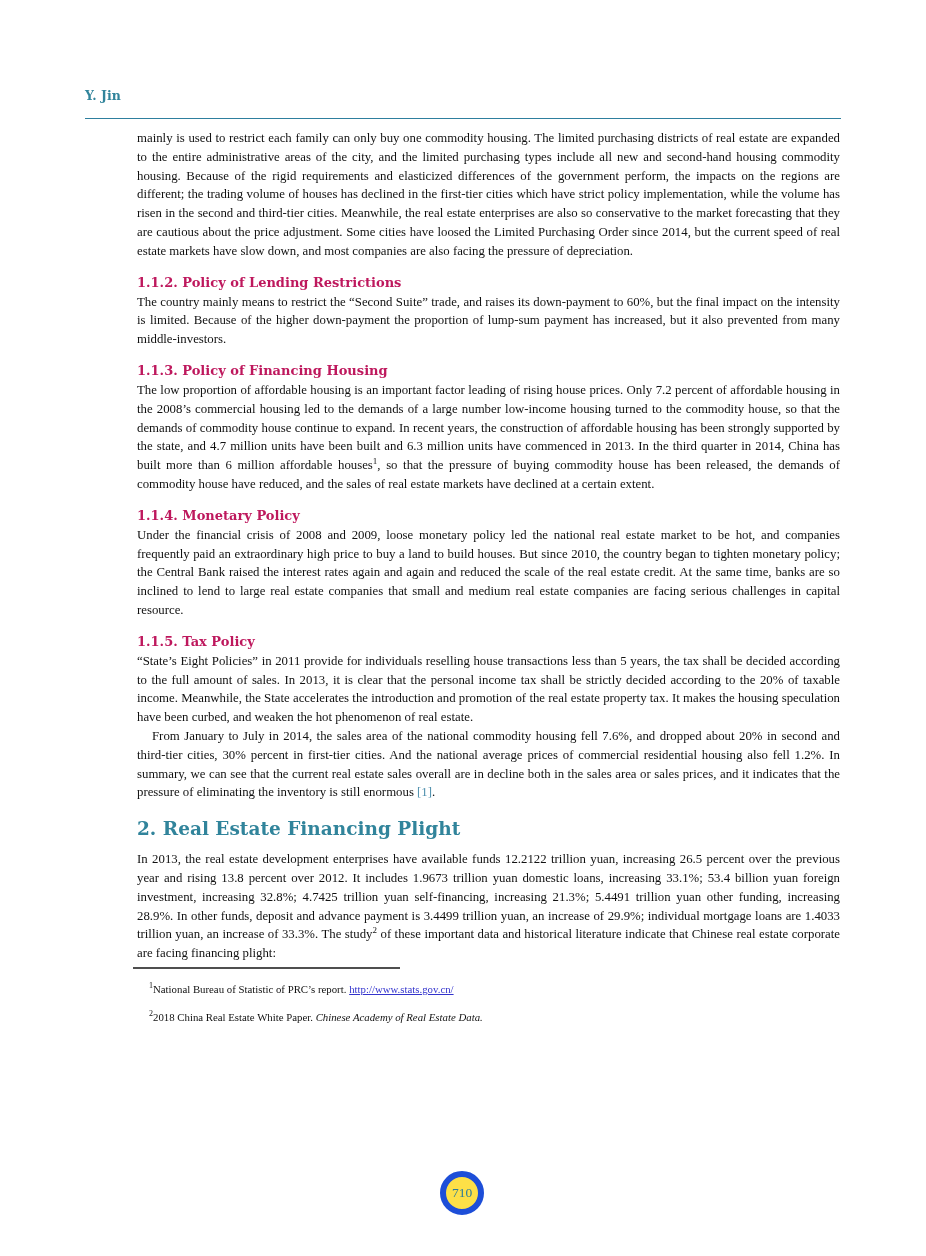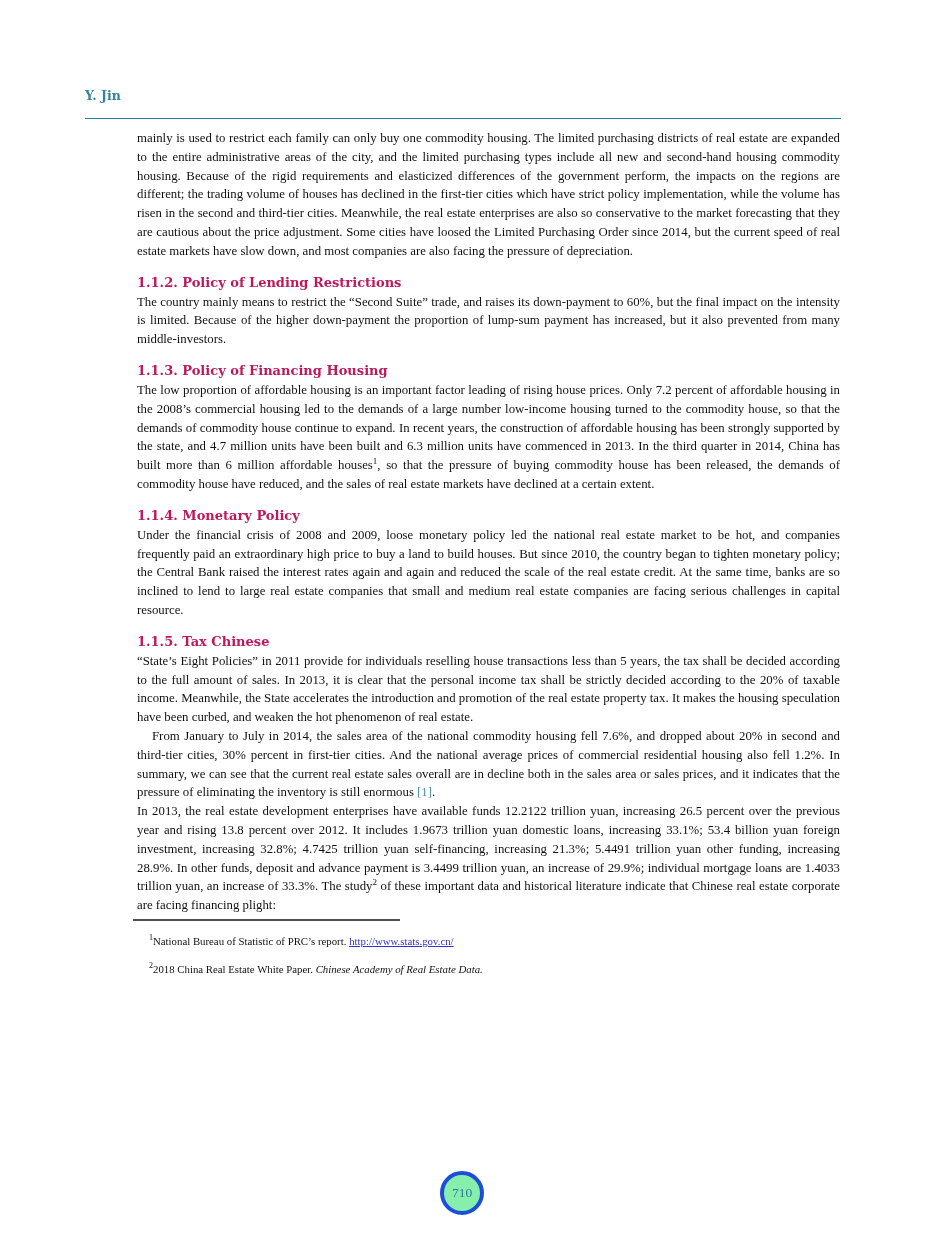--- a/index.html
+++ b/index.html
@@ -78,22 +78,22 @@
     color: #3333CC;
     text-decoration: underline;
     cursor: pointer;
   }
   .fn-italic { font-style: italic; }
   .page-badge {
     position: absolute;
     top: 1171px; left: 440px;
     width: 44px; height: 44px;
     border-radius: 50%;
-    background: #86efac;
-    border: 4px solid #1d4ed8;
+    background: #fde047;
+    border: 6px solid #1d4ed8;
     box-sizing: border-box;
     display: flex; align-items: center; justify-content: center;
     font-family: "Liberation Serif", serif;
     font-size: 13.5px;
     color: #2D7C9B;
   }
 </style>
 </head>
 <body>
 
@@ -106,24 +106,25 @@
 
   <h3 class="sec">1.1.2. Policy of Lending Restrictions</h3>
   <p class="body">The country mainly means to restrict the “Second Suite” trade, and raises its down-payment to 60%, but the final impact on the intensity is limited. Because of the higher down-payment the proportion of lump-sum payment has increased, but it also prevented from many middle-investors.</p>
 
   <h3 class="sec">1.1.3. Policy of Financing Housing</h3>
   <p class="body"><span>The low proportion of affordable housing is an important factor leading of rising house prices. Only 7.2 percent of affordable housing in the 2008’s commercial housing led to the demands of a large number low-income housing turned to the commodity house, so that the demands of commodity house continue to expand. In recent years, the construction of affordable housing has been strongly supported by the state, and 4.7 million units have been built and 6.3 million units have commenced in 2013. In the third quarter in 2014, China has built more than 6 million affordable houses</span><sup class="fnmark">1</sup><span>, so that the pressure of buying commodity house has been released, the demands of commodity house have reduced, and the sales of real estate markets have declined at a certain extent.</span></p>
 
   <h3 class="sec">1.1.4. Monetary Policy</h3>
   <p class="body">Under the financial crisis of 2008 and 2009, loose monetary policy led the national real estate market to be hot, and companies frequently paid an extraordinary high price to buy a land to build houses. But since 2010, the country began to tighten monetary policy; the Central Bank raised the interest rates again and again and reduced the scale of the real estate credit. At the same time, banks are so inclined to lend to large real estate companies that small and medium real estate companies are facing serious challenges in capital resource.</p>
 
-  <h3 class="sec">1.1.5. Tax Chinese</h3>
+  <h3 class="sec">1.1.5. Tax Policy</h3>
   <p class="body">“State’s Eight Policies” in 2011 provide for individuals reselling house transactions less than 5 years, the tax shall be decided according to the full amount of sales. In 2013, it is clear that the personal income tax shall be strictly decided according to the 20% of taxable income. Meanwhile, the State accelerates the introduction and promotion of the real estate property tax. It makes the housing speculation have been curbed, and weaken the hot phenomenon of real estate.</p>
   <p class="body indent"><span>From January to July in 2014, the sales area of the national commodity housing fell 7.6%, and dropped about 20% in second and third-tier cities, 30% percent in first-tier cities. And the national average prices of commercial residential housing also fell 1.2%. In summary, we can see that the current real estate sales overall are in decline both in the sales area or sales prices, and it indicates that the pressure of eliminating the inventory is still enormous </span><span class="cite">[1]</span><span>.</span></p>
 
+  <h2 class="sec">2. Real Estate Financing Plight</h2>
   <p class="body"><span>In 2013, the real estate development enterprises have available funds 12.2122 trillion yuan, increasing 26.5 percent over the previous year and rising 13.8 percent over 2012. It includes 1.9673 trillion yuan domestic loans, increasing 33.1%; 53.4 billion yuan foreign investment, increasing 32.8%; 4.7425 trillion yuan self-financing, increasing 21.3%; 5.4491 trillion yuan other funding, increasing 28.9%. In other funds, deposit and advance payment is 3.4499 trillion yuan, an increase of 29.9%; individual mortgage loans are 1.4033 trillion yuan, an increase of 33.3%. The study</span><sup class="fnmark">2</sup><span> of these important data and historical literature indicate that Chinese real estate corporate are facing financing plight:</span></p>
 
   <div class="footnotes">
     <div class="fn-rule"></div>
     <p class="fn-line"><sup>1</sup><span>National Bureau of Statistic of PRC’s report. </span><span class="fn-link">http://www.stats.gov.cn/</span></p>
     <p class="fn-line"><sup>2</sup><span>2018 China Real Estate White Paper. </span><span class="fn-italic">Chinese Academy of Real Estate Data.</span></p>
   </div>
 
 </div>
 

